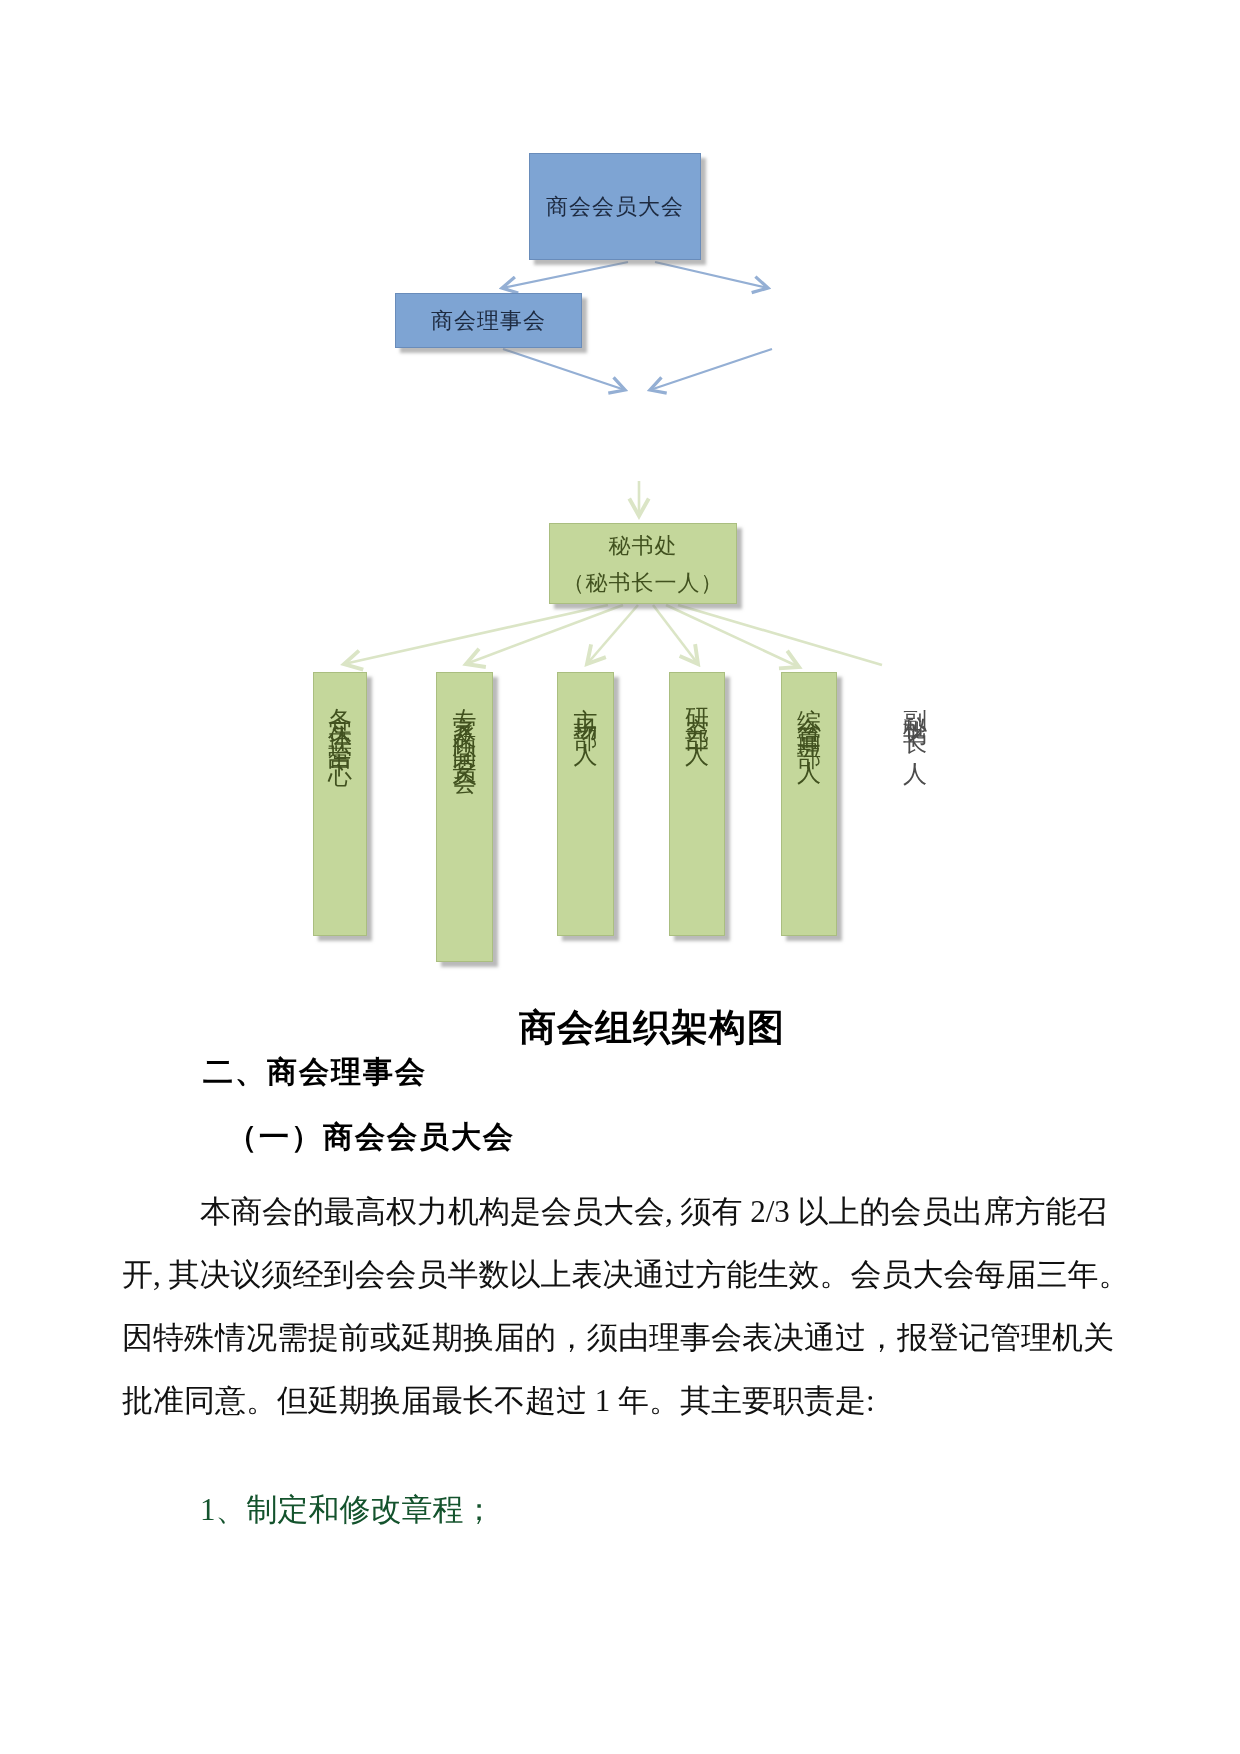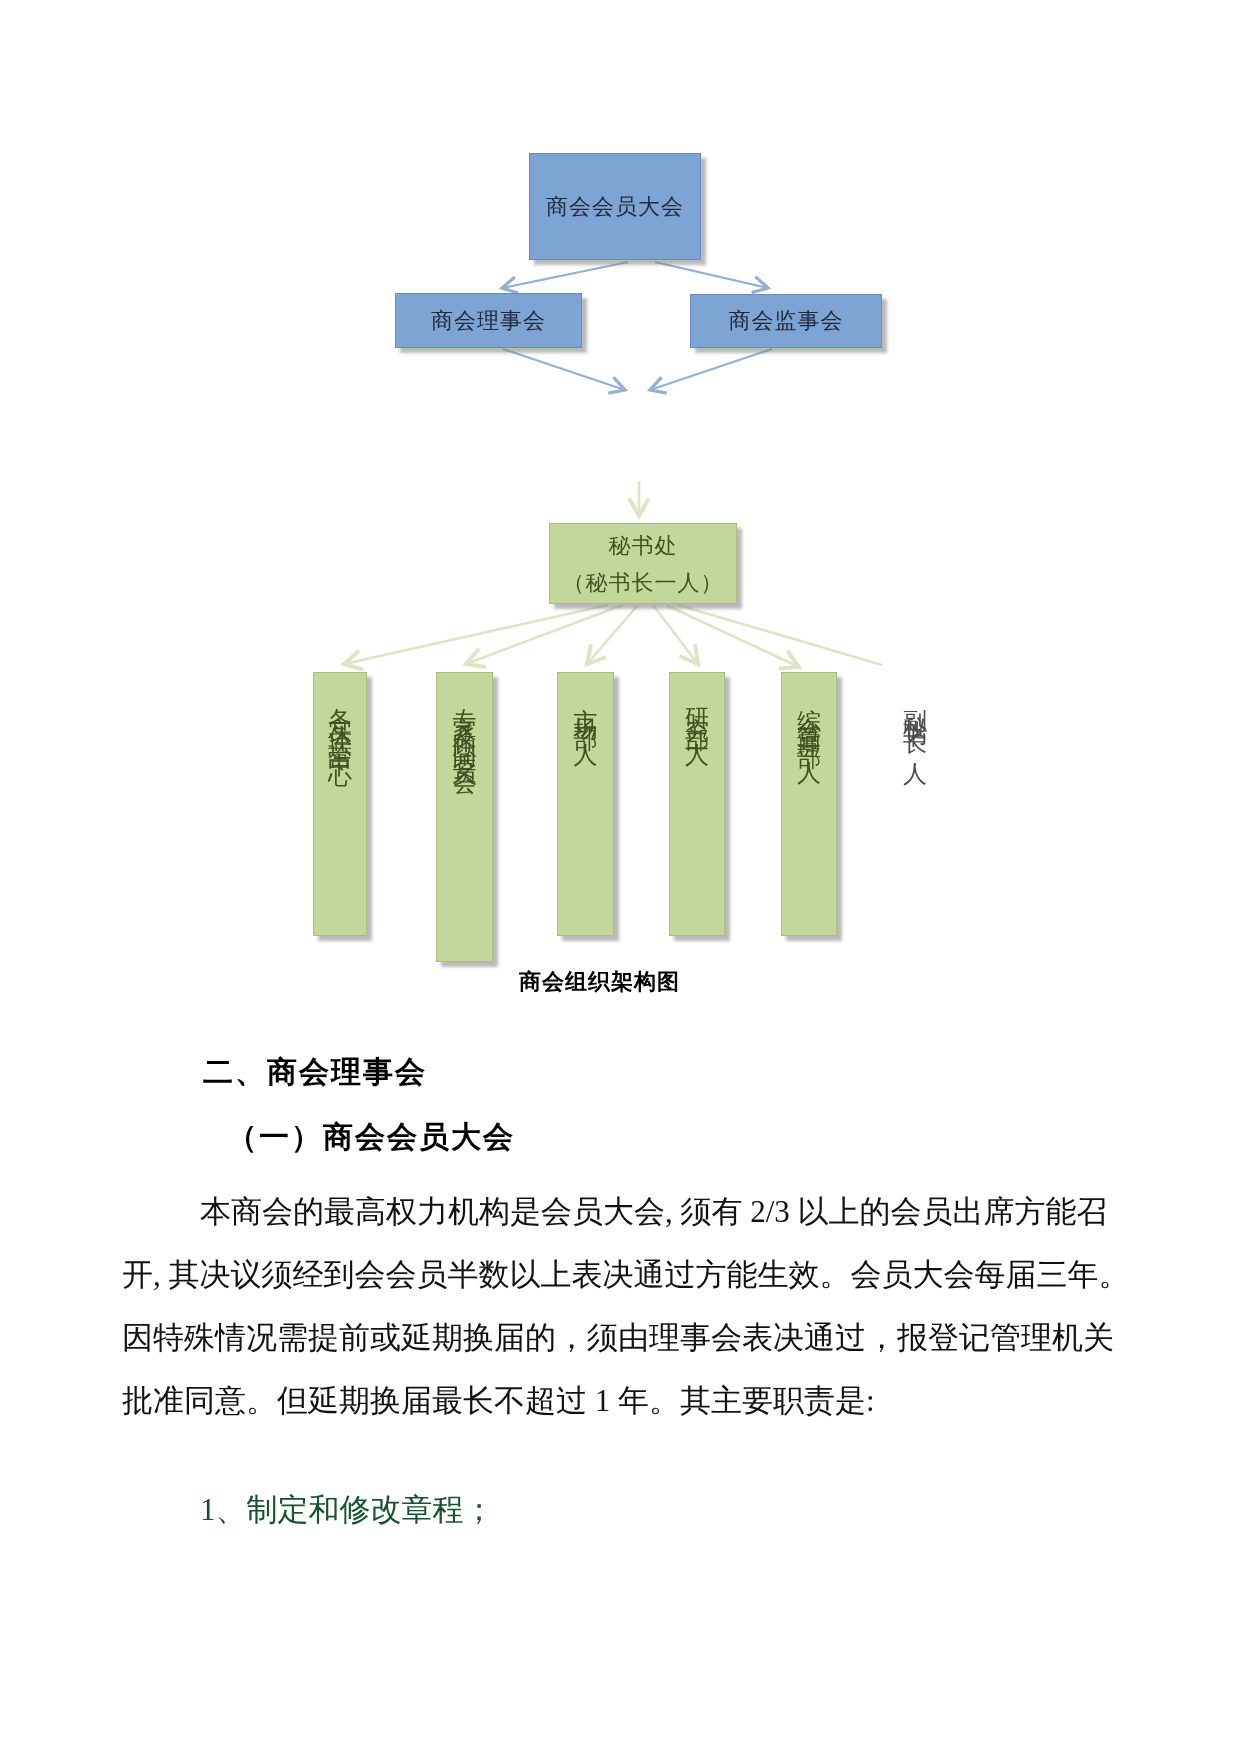--- a/index.html
+++ b/index.html
@@ -49,23 +49,24 @@
     writing-mode:vertical-rl;
     text-orientation:upright;
     font-size:24px;
     letter-spacing:7px;
     color:#4c4c4c;
   }
   .caption{
     position:absolute;
     font-family:"Liberation Sans","DejaVu Sans",sans-serif;
     font-weight:bold;
-    font-size:22px;
+    font-size:37px;
     color:#000;
     letter-spacing:1px;
+    margin-top:36px;
   }
   
   .h-major,.h-minor{
     position:absolute;
     font-weight:bold;
     font-size:30px;
     color:#000;
     letter-spacing:2px;
     font-family:"Liberation Serif","DejaVu Serif",serif;
   }
@@ -122,23 +123,20 @@
     </svg>
 
     <div class="node blue" style="left:529px;top:153px;width:172px;height:107px;">
       <span>商会会员大会</span>
     </div>
 
     <div class="node blue" style="left:395px;top:293px;width:187px;height:55px;">
       <span>商会理事会</span>
     </div>
 
-    <div class="node blue" style="left:690px;top:294px;width:192px;height:54px;">
-      <span>商会监事会</span>
-    </div>
 
 
     <div class="node green center2" style="left:549px;top:523px;width:188px;height:81px;">
       <span>秘书处</span>
       <span>（秘书长一人）</span>
     </div>
 
     <div class="node green vbox" style="left:313px;top:672px;width:54px;height:264px;">
       <span>各实体运营中心</span>
     </div>

